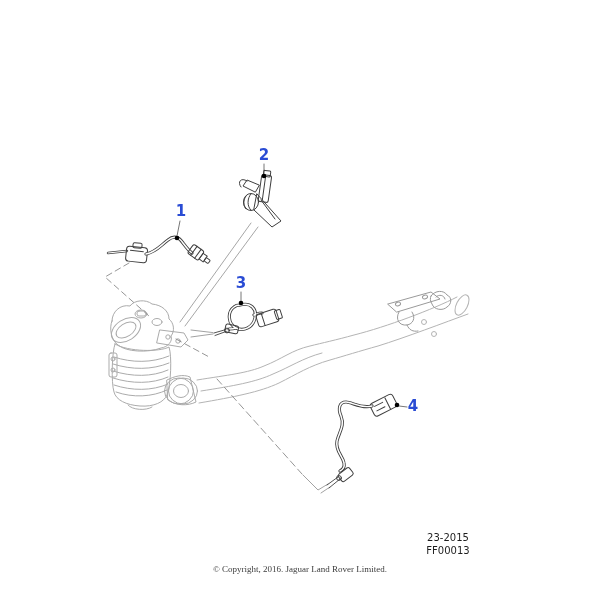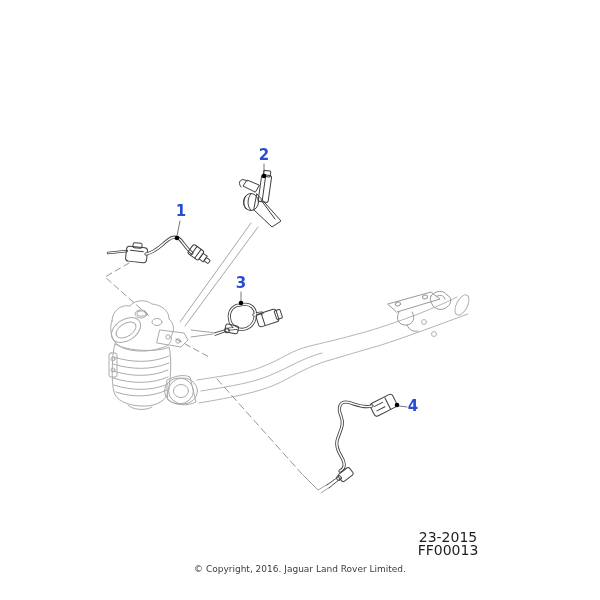--- a/index.html
+++ b/index.html
@@ -9,25 +9,25 @@
   }
   .art{position:absolute;left:0;top:0;}
   .callout{
     position:absolute;width:14px;text-align:center;
     color:#2a4cd4;font-weight:bold;font-size:15px;line-height:15px;
     font-family:"DejaVu Sans","Liberation Sans",sans-serif;
     cursor:pointer;
   }
   .ref-block{
     position:absolute;left:413px;top:531px;width:70px;
-    text-align:center;font-size:14px;line-height:13px;color:#1d1d1d;
+    text-align:center;font-size:10px;line-height:13px;color:#1d1d1d;
   }
   .copyright{
     position:absolute;left:0;top:564px;width:600px;
-    text-align:center;font-size:9px;line-height:11px;color:#3c3c3c;
+    text-align:center;font-size:9px;line-height:11px;color:#3c3c3c;font-family:Liberation Serif, serif;
   }
 </style>
 </head>
 <body>
 
 <div class="page">
 
   <svg class="art" width="600" height="600" viewBox="0 0 600 600" fill="none" stroke-linecap="round" stroke-linejoin="round">
 
     <g stroke="#ababab" stroke-width="1">

